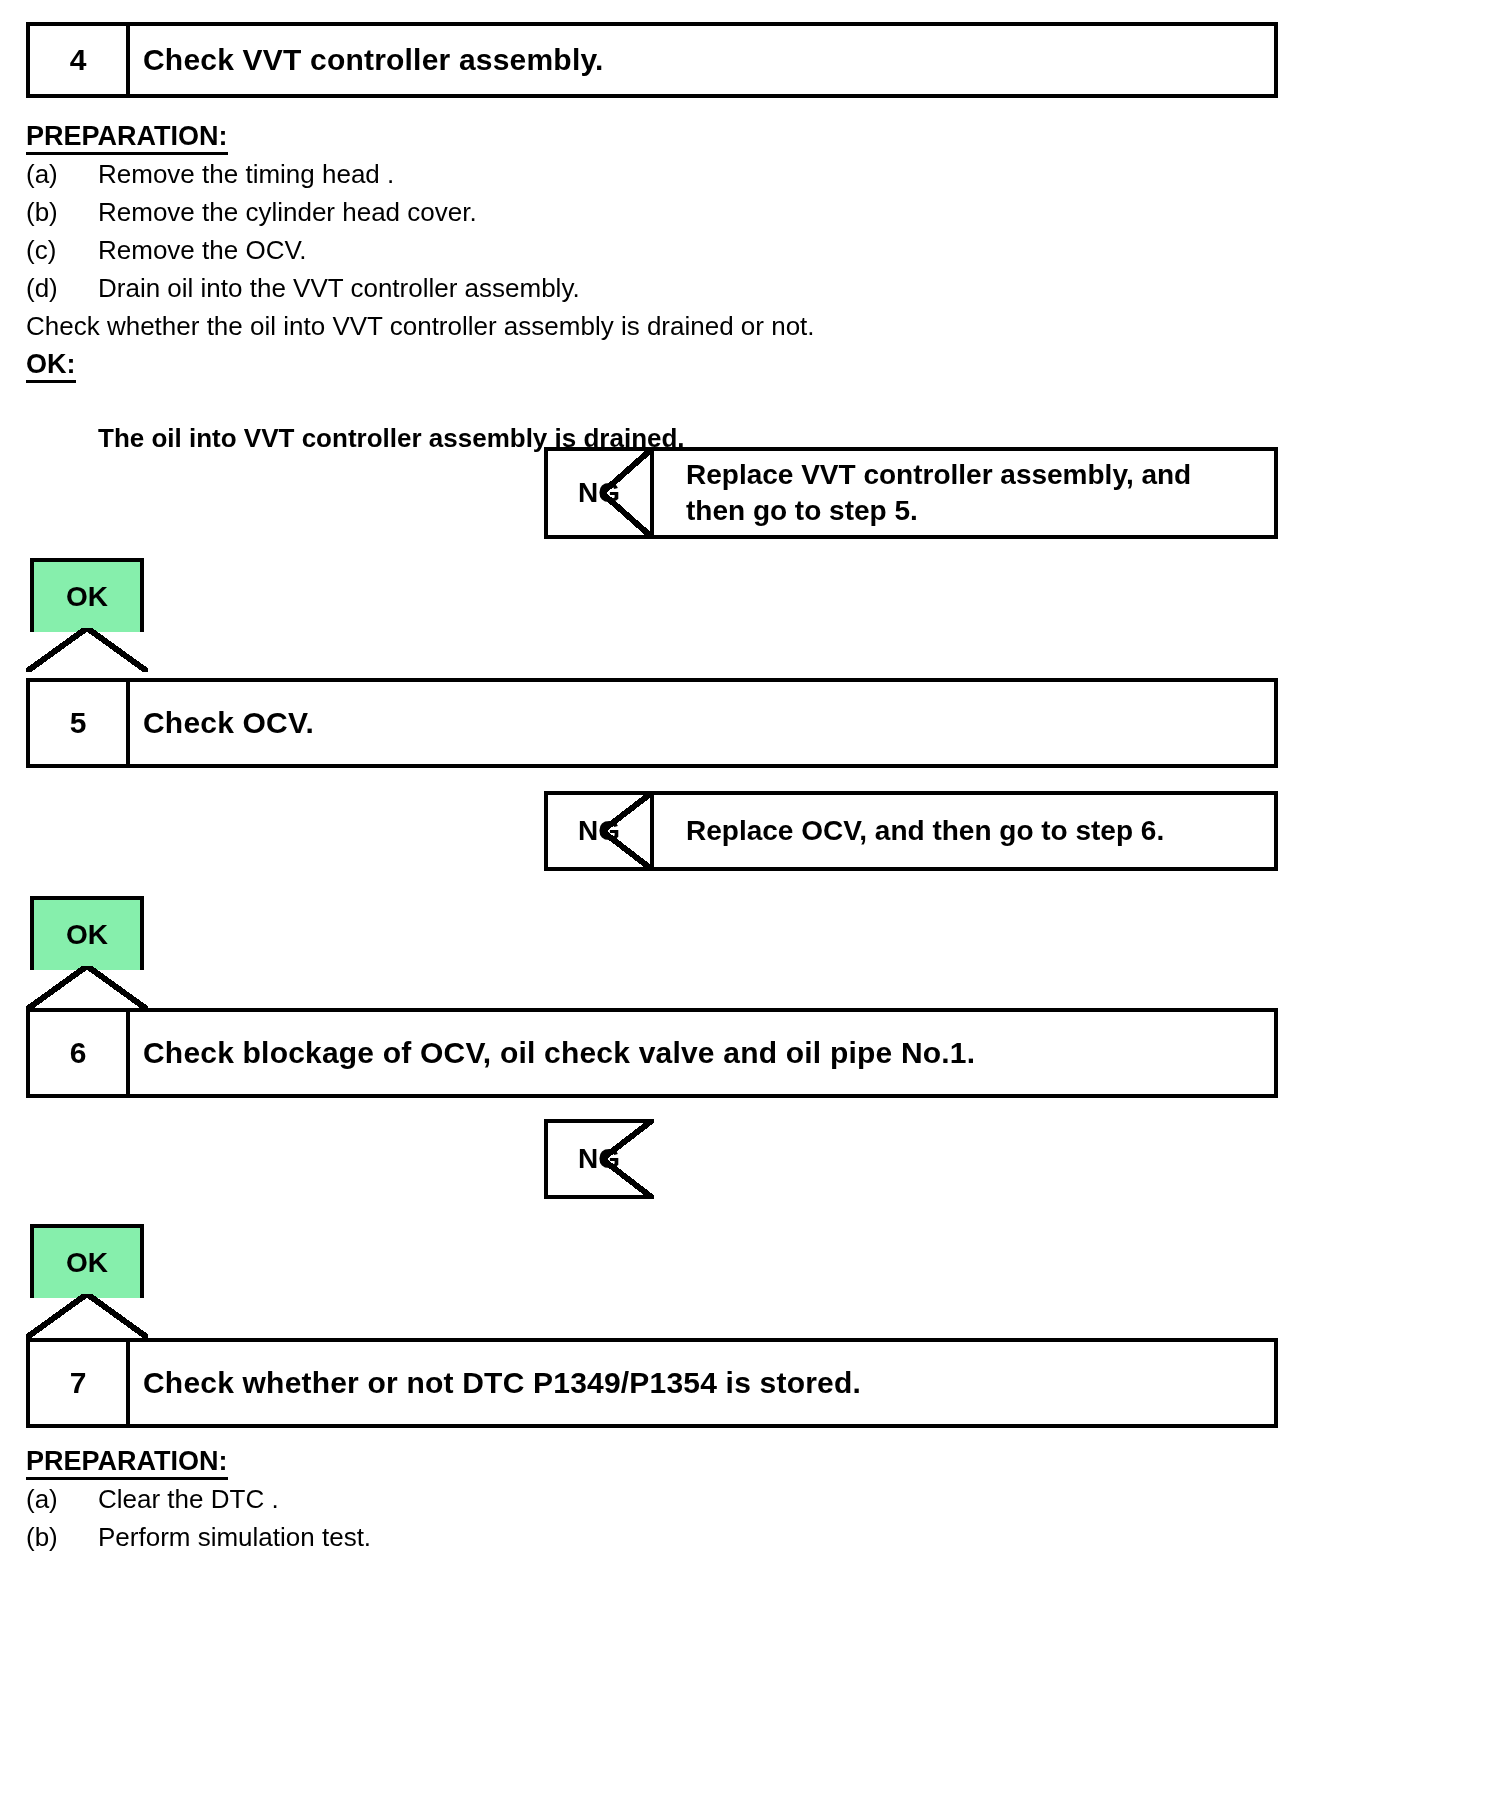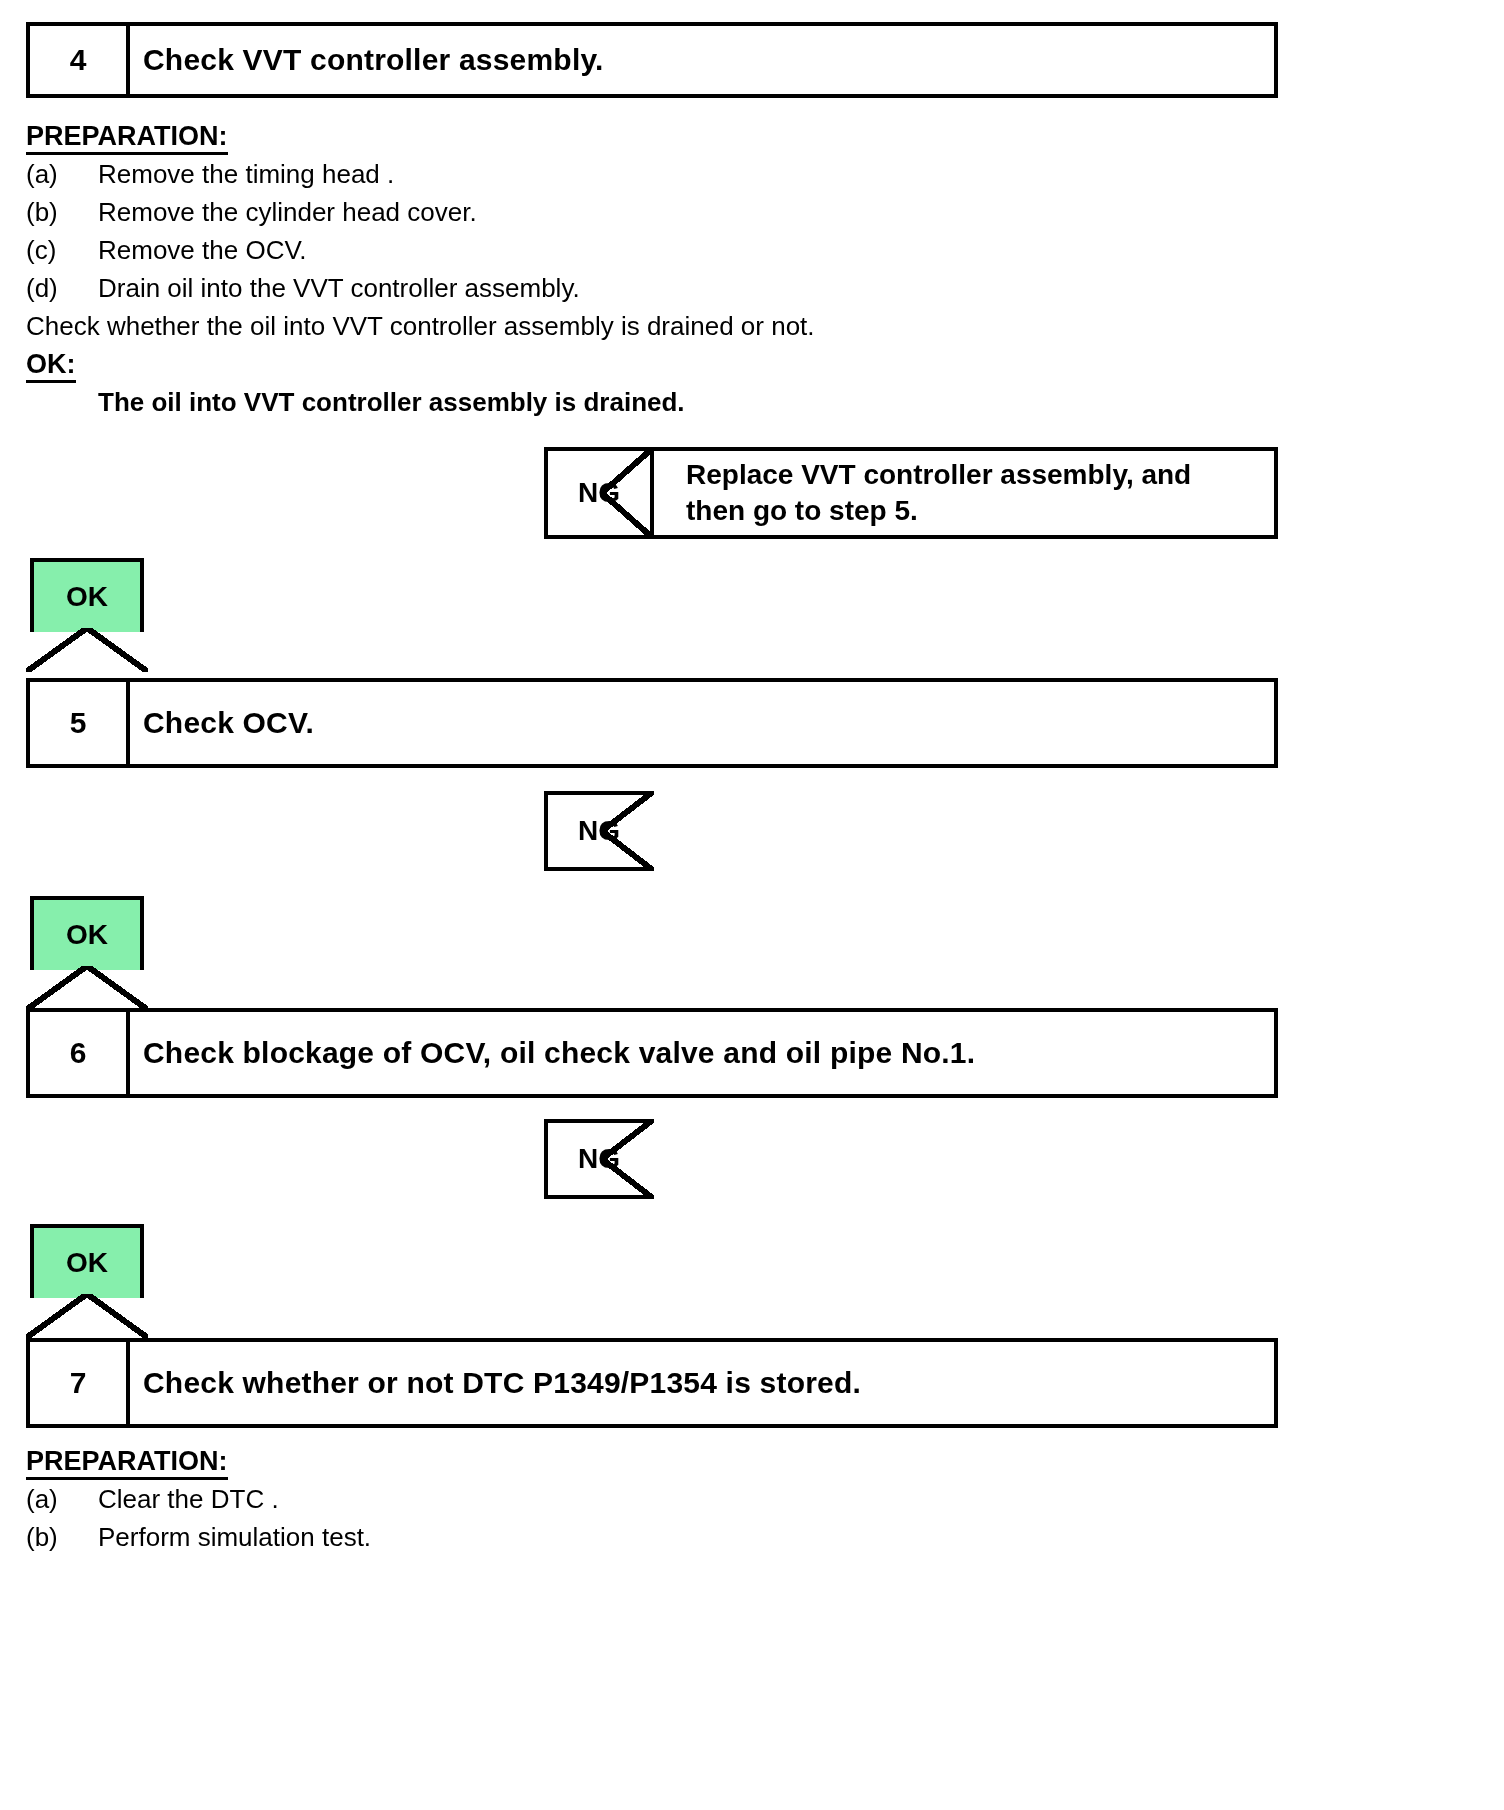--- a/index.html
+++ b/index.html
@@ -80,20 +80,21 @@
   .list-text {
     flex: 1 1 auto;
   }
   .plain-row {
     height: 38px;
   }
   .indent-bold {
     font-weight: bold;
     padding-left: 72px;
     height: 38px;
+    margin-top: 36px;
   }
 
   
   .ng-arrow {
     position: absolute;
     box-sizing: border-box;
     background: #fff;
     border: 4px solid #000;
     border-right: none;
     display: flex;
@@ -217,20 +218,23 @@
   </div>
 
   <div class="step-box" style="left:26px; top:678px; width:1252px; height:90px;">
     <div class="step-num">5</div>
     <div class="step-title">Check OCV.</div>
   </div>
 
   <div class="ng-arrow" style="left:544px; top:791px; width:106px; height:80px;">
     <span>NG</span>
   </div>
+  <div class="result-box" style="left:650px; top:791px; width:628px; height:80px;">
+    <span>Replace OCV, and then go to step 6.</span>
+  </div>
 
   <div class="ok-arrow" style="left:30px; top:896px; width:114px; height:114px;">
     <div class="ok-body">
       <span>OK</span>
     </div>
     <div class="ok-point"></div>
   </div>
 
   <div class="step-box" style="left:26px; top:1008px; width:1252px; height:90px;">
     <div class="step-num">6</div>

